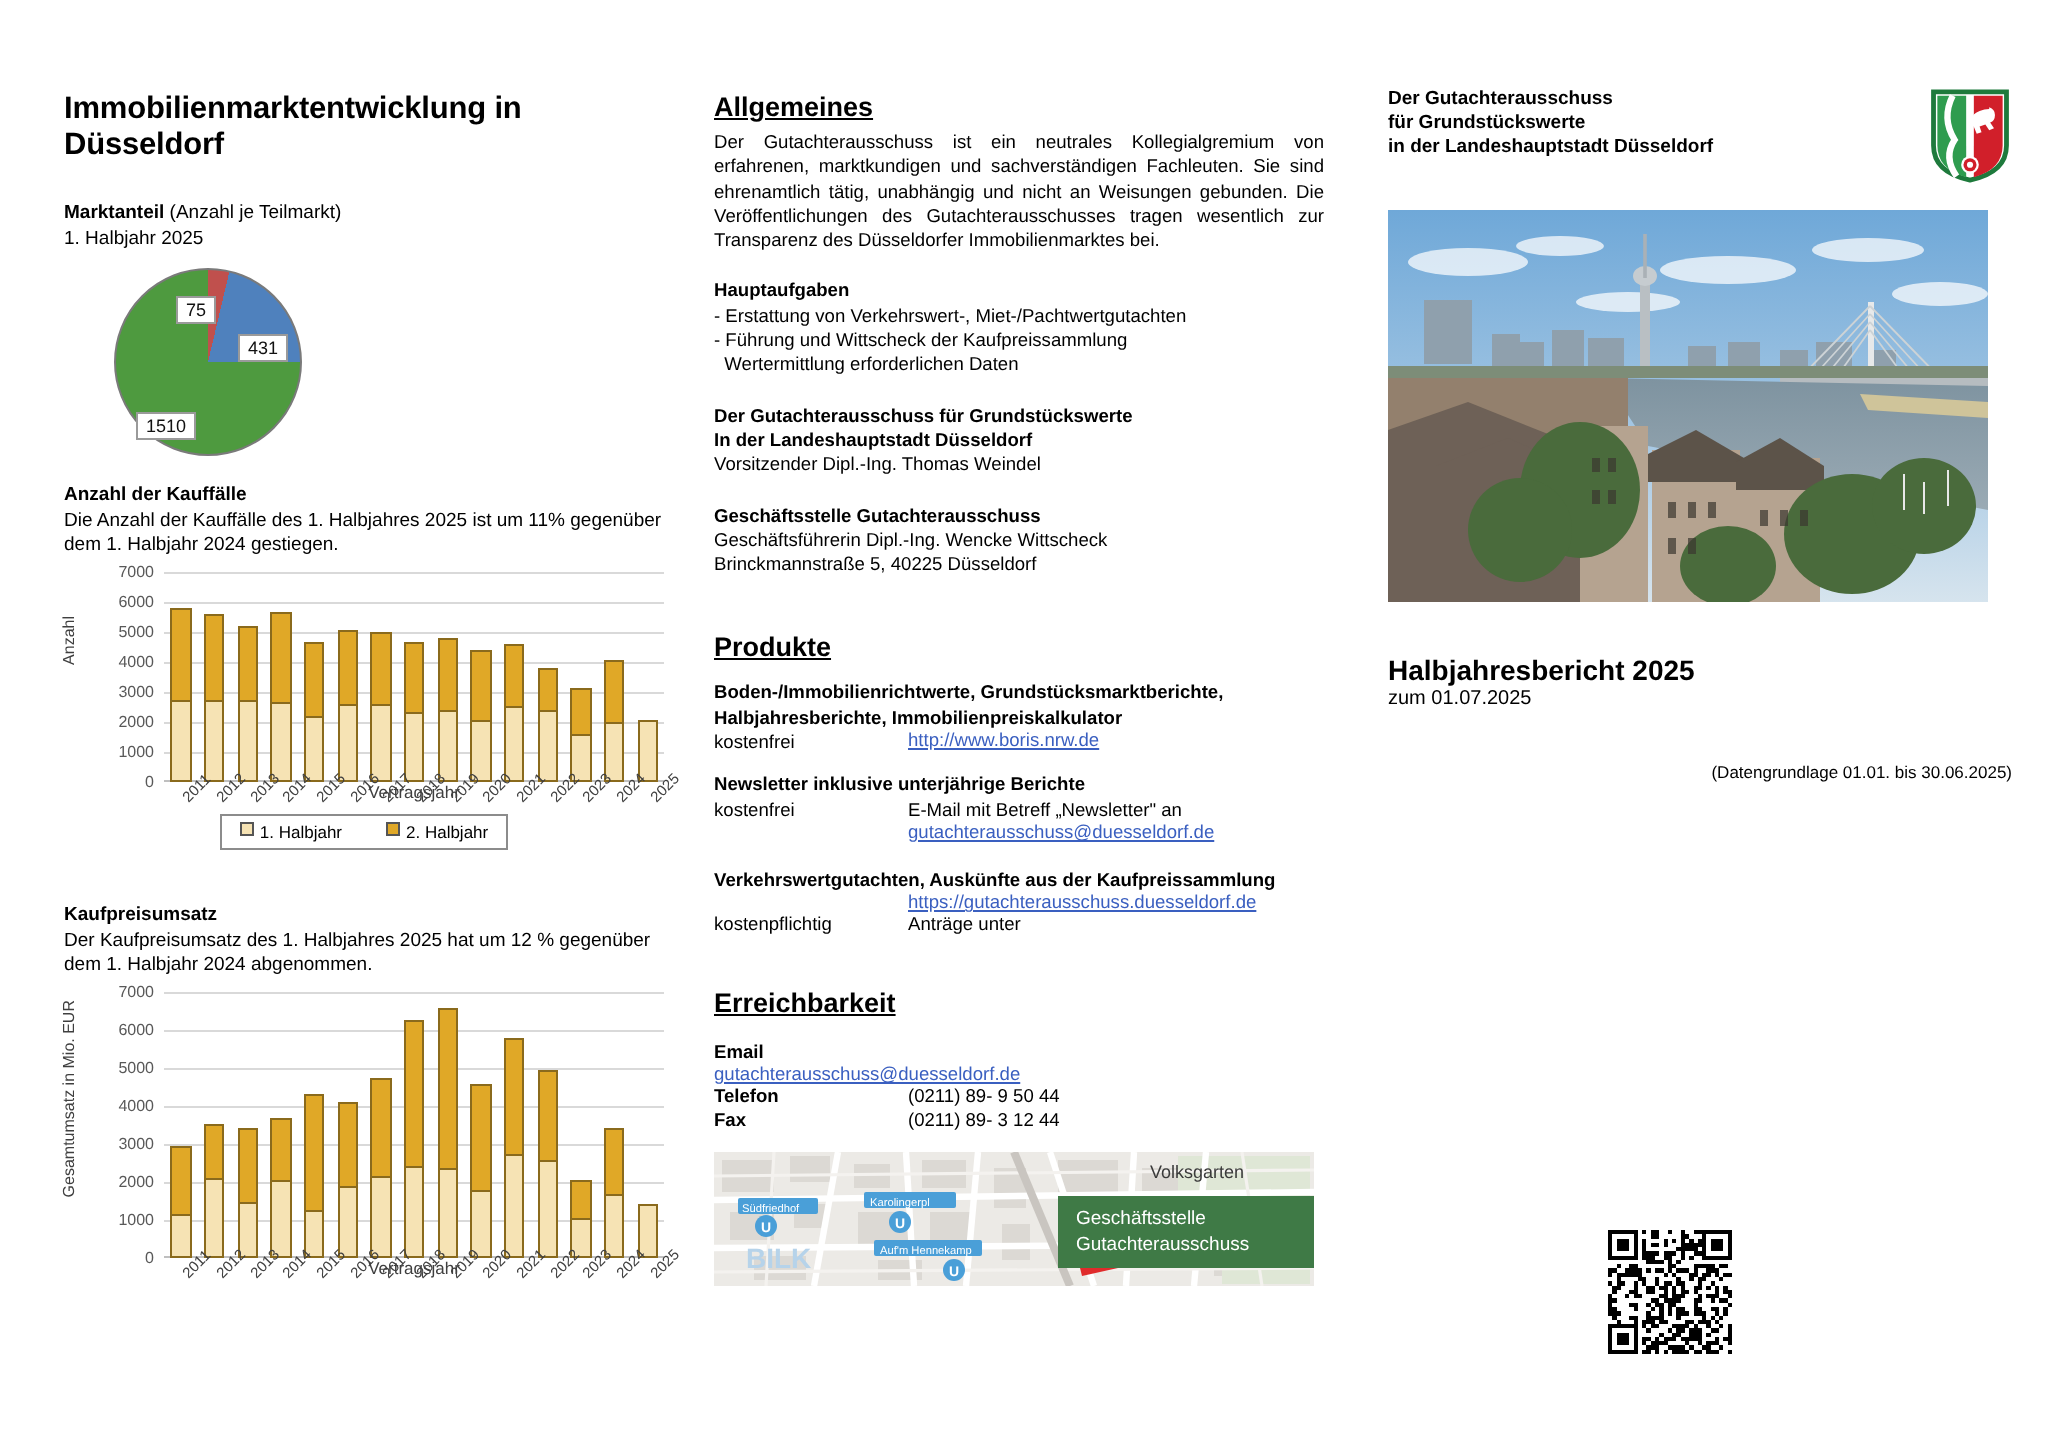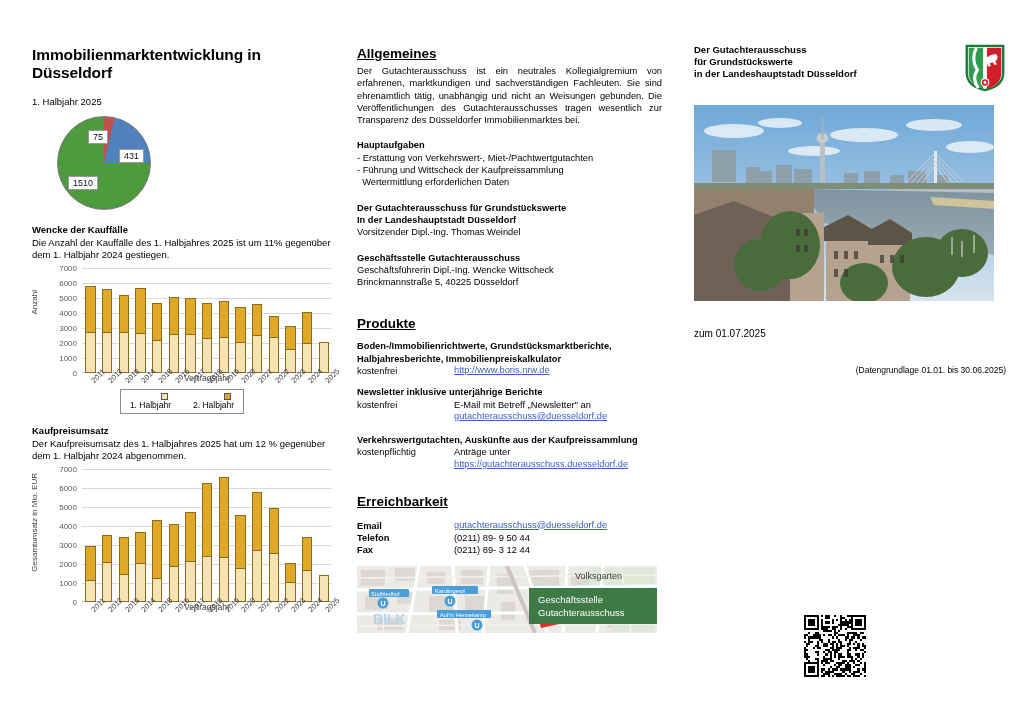--- a/index.html
+++ b/index.html
@@ -41,21 +41,21 @@
       #4e9a3f 90deg 360deg);
     border:1px solid #7a7a7a;
     box-sizing:border-box;
   }
   .pie-lbl{
     position:absolute;background:#fff;border:1px solid #9a9a9a;
     font-size:9px;line-height:10px;padding:1px 4px;color:#111;
   }
   .pl-75{left:56px;top:14px;}
   .pl-431{left:87px;top:33px;}
-  .pl-1510{left:36px;top:60px;}
+  .pl-1510{left:36px;top:72px;}
   .pie-legend{
     position:absolute;left:137px;top:22px;
     border:1px solid #8c8c8c;background:#fff;padding:4px 6px 4px 5px;
   }
   .pl-row{display:flex;align-items:center;font-size:9px;line-height:13px;white-space:nowrap;}
   .sw{width:7px;height:7px;margin-right:3px;border:1px solid #555;box-sizing:border-box;flex:none;}
   .sw-red{background:#c0504d;}
   .sw-blue{background:#4f81bd;}
   .sw-green{background:#4e9a3f;}
 
@@ -82,21 +82,21 @@
   .xlab{
     position:absolute;left:50%;top:2px;
     font-size:7.5px;color:#404040;white-space:nowrap;
     transform-origin:left top;transform:rotate(-45deg) translate(-3px,2px);
   }
   .ax-x-title{text-align:center;font-size:8.5px;color:#3f3f3f;margin-left:50px;}
   .chart-legend{
     margin:6px auto 0 auto;border:1px solid #8c8c8c;background:#fff;
     display:inline-flex;gap:22px;padding:3px 9px;
   }
-  .cl-row{display:flex;align-items:flex-end;font-size:8.5px;white-space:nowrap;flex-direction:column;}
+  .cl-row{display:flex;align-items:flex-start;font-size:8.5px;white-space:nowrap;}
   .sw-l1{background:#f6e3b4;}
   .sw-l2{background:#e0a827;}
   .legend-center{text-align:center;}
 
   
   .hdr-right{display:flex;justify-content:space-between;align-items:flex-start;}
   .hdr-txt{font-size:9.5px;font-weight:bold;line-height:12px;}
   .nrw{width:42px;height:48px;flex:none;}
 
   .photo{position:relative;width:300px;height:196px;margin-top:13px;overflow:hidden;}
@@ -116,32 +116,35 @@
 </style>
 </head>
 <body>
 
 <div class="page">
 
   <div class="col-left">
 
     <h1 class="main-title">Immobilienmarktentwicklung in Düsseldorf</h1>
 
+    <div>
+      <span class="sub-b">Marktanteil</span><span class="sub-n"> (Anzahl je Teilmarkt)</span>
+    </div>
     <div class="sub-n">1. Halbjahr 2025</div>
 
     <div class="pie-wrap">
       <div class="pie"></div>
       <div class="pie-lbl pl-75">75</div>
       <div class="pie-lbl pl-431">431</div>
       <div class="pie-lbl pl-1510">1510</div>
 
     </div>
 
     <div style="margin-top:12px;">
-      <div class="sub-b">Wencke der Kauffälle</div>
+      <div class="sub-b">Anzahl der Kauffälle</div>
       <p class="lead">Die Anzahl der Kauffälle des 1. Halbjahres 2025 ist um 11% gegenüber dem 1. Halbjahr 2024 gestiegen.</p>
     </div>
 
     <div class="chart" id="chart1" style="margin-top:6px;">
       <div class="chart-plot" id="chart1-plot" style="height:105px;">
         <div class="ax-y-title" id="c1-ytitle" style="top:22px;">Anzahl</div>
         <div class="yticks" id="c1-yticks">
             <div class="ytick" style="top: 100%;">0</div>
             <div class="ytick" style="top: 85.7143%;">1000</div>
             <div class="ytick" style="top: 71.4286%;">2000</div>
@@ -308,21 +311,21 @@
             <span>1. Halbjahr</span>
           </div>
           <div class="cl-row">
             <span class="sw sw-l2"></span>
             <span>2. Halbjahr</span>
           </div>
         </div>
       </div>
     </div>
 
-    <div style="margin-top:11px;">
+    <div style="margin-top:27px;">
       <div class="sub-b">Kaufpreisumsatz</div>
       <p class="lead">Der Kaufpreisumsatz des 1. Halbjahres 2025 hat um 12 % gegenüber dem 1. Halbjahr 2024 abgenommen.</p>
     </div>
 
     <div class="chart" id="chart2" style="margin-top:6px;">
       <div class="chart-plot" id="chart2-plot" style="height:133px;">
         <div class="ax-y-title" id="c2-ytitle" style="top:4px;">Gesamtumsatz in Mio. EUR</div>
         <div class="yticks" id="c2-yticks">
             <div class="ytick" style="top: 100%;">0</div>
             <div class="ytick" style="top: 85.7143%;">1000</div>
@@ -526,33 +529,33 @@
       <span class="norm-line">E-Mail mit Betreff „Newsletter" an</span>
     </div>
     <div style="display:flex;">
       <span style="width:97px;flex:none;"></span>
       <a class="lnk" href="#">gutachterausschuss@duesseldorf.de</a>
     </div>
 
     <div class="gap-m"></div>
     <div class="bold-line">Verkehrswertgutachten, Auskünfte aus der Kaufpreissammlung</div>
     <div style="display:flex;">
+      <span style="width:97px;flex:none;"></span>
+      <a class="lnk" href="#">https://gutachterausschuss.duesseldorf.de</a>
+    </div>
+    <div style="display:flex;">
       <span class="norm-line" style="width:97px;flex:none;">kostenpflichtig</span>
       <span class="norm-line">Anträge unter</span>
     </div>
-    <div style="display:flex;">
-      <span style="width:97px;flex:none;"></span>
-      <a class="lnk" href="#">https://gutachterausschuss.duesseldorf.de</a>
-    </div>
 
     <div style="height:25px;"></div>
     <h2 class="sec">Erreichbarkeit</h2>
 
     <div style="height:7px;"></div>
-    <div style="display:flex;">
+    <div style="display:flex;flex-direction:column;">
       <span class="bold-line" style="width:97px;flex:none;">Email</span>
       <a class="lnk" href="#">gutachterausschuss@duesseldorf.de</a>
     </div>
     <div style="display:flex;">
       <span class="bold-line" style="width:97px;flex:none;">Telefon</span>
       <span class="norm-line">(0211) 89- 9 50 44</span>
     </div>
     <div style="display:flex;">
       <span class="bold-line" style="width:97px;flex:none;">Fax</span>
       <span class="norm-line">(0211) 89- 3 12 44</span>
@@ -762,20 +765,21 @@
 
         <g stroke="#e8e8e8" stroke-width="1">
           <path d="M258 132 L258 150"></path>
             <path d="M268 136 L268 152"></path>
             <path d="M280 130 L280 148"></path>
         </g>
       </svg>
     </div>
 
     <div style="height:26px;"></div>
+    <h2 class="report-title">Halbjahresbericht 2025</h2>
     <div class="report-sub">zum 01.07.2025</div>
     <div class="datenbasis">(Datengrundlage 01.01. bis 30.06.2025)</div>
   </div>
 
   <div class="qr">
     <svg width="62" height="62" viewBox="0 0 29 29" shape-rendering="crispEdges">
       <rect width="29" height="29" fill="#fff"></rect>
       <g id="qrmods" fill="#000">
           <rect x="0" y="0" width="1" height="1"></rect>
           <rect x="1" y="0" width="1" height="1"></rect>

